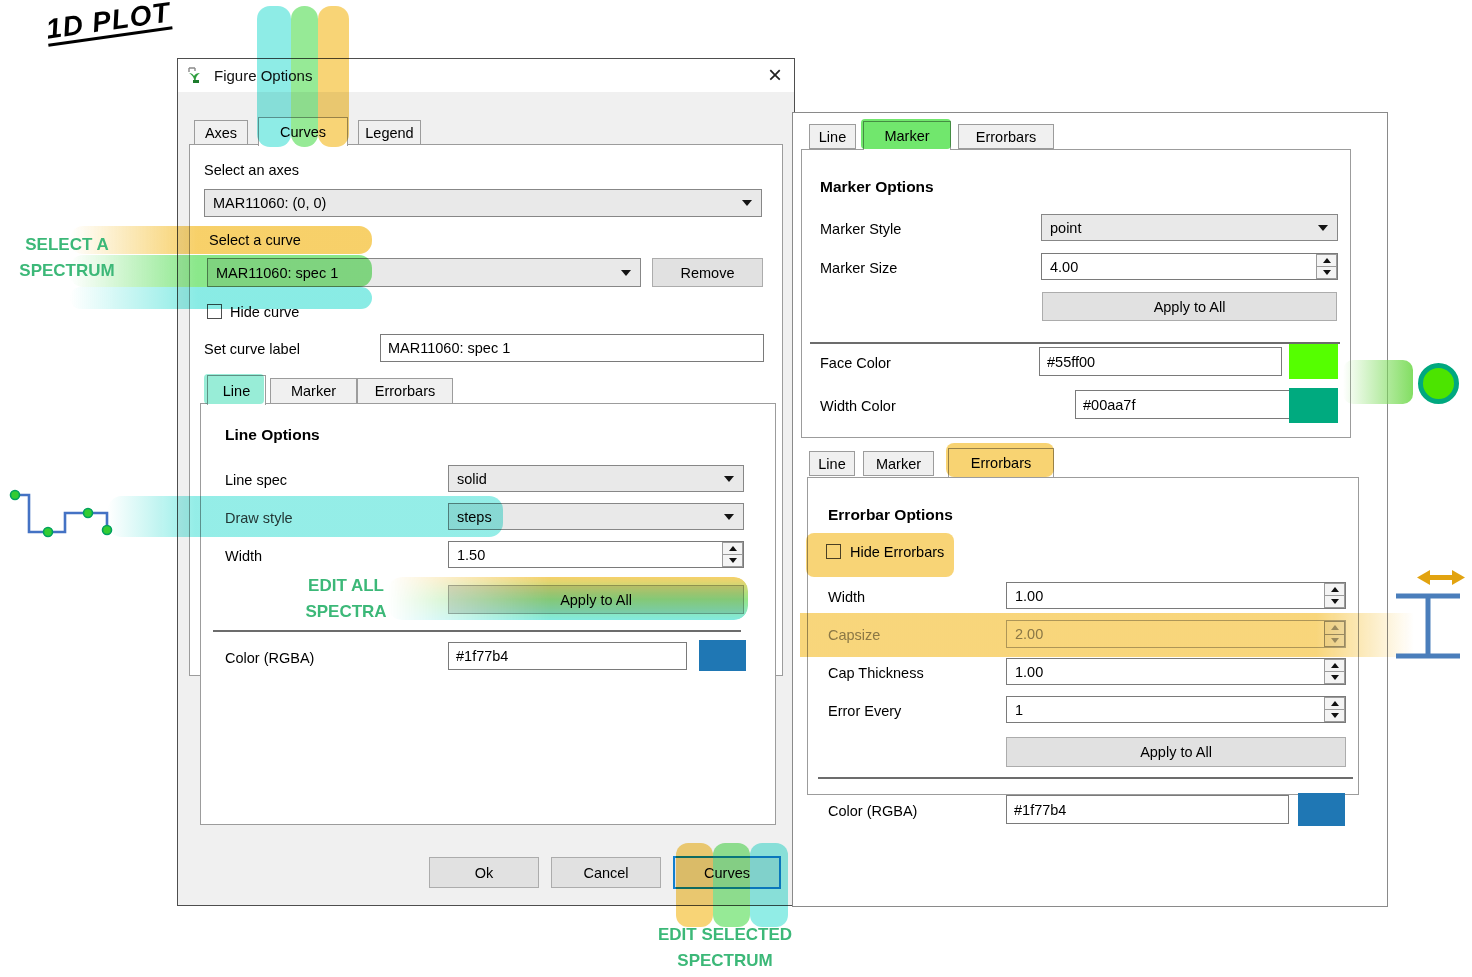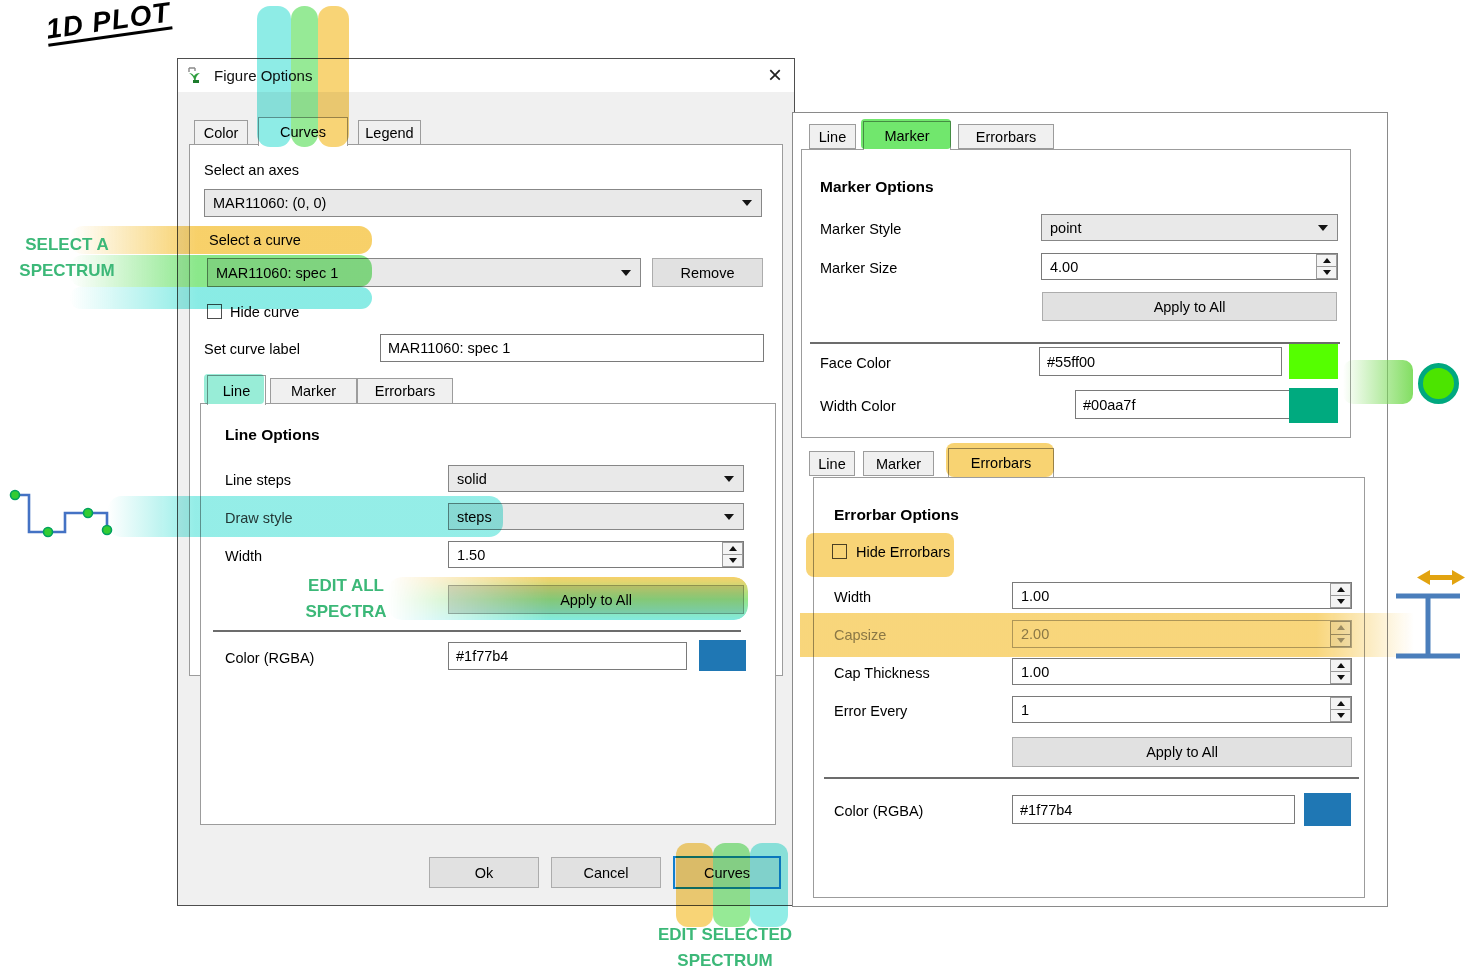--- a/index.html
+++ b/index.html
@@ -58,21 +58,21 @@
           <path d="M3 3 h6 M3 3 v4 M9 3 v3" stroke="#8a8a8a" stroke-width="1.4" fill="none"></path>
           <path d="M10 17 c-1-4 1-7 4-9 c-3 0-5 1-6 3 c-1-2-3-3-5-3 c3 2 6 5 5 9 z" fill="#2e9e3e"></path>
           <rect x="7" y="15" width="6" height="3" fill="#1d7c2d"></rect>
         </svg>
       </span>
       <span class="title">Figure Options</span>
       <span class="close">×</span>
     </div>
 
     <div class="tab" style="left:16px;top:61px;width:54px;height:25px;">
-        <span>Color</span>
+        <span>Axes</span>
       </div>
     <div class="tab active" style="left:80px;top:58px;width:90px;height:29px;">
         <span>Curves</span>
       </div>
     <div class="tab" style="left:180px;top:61px;width:63px;height:25px;">
         <span>Legend</span>
       </div>
 
     <div class="frame" style="left:11px;top:85px;width:594px;height:532px;">
       <span class="lbl" style="left:14px;top:17px;">Select an axes</span>
@@ -102,21 +102,21 @@
       <div class="tab" style="left:80px;top:233px;width:87px;height:26px;">
           <span>Marker</span>
         </div>
       <div class="tab" style="left:167px;top:233px;width:96px;height:26px;">
           <span>Errorbars</span>
         </div>
 
       <div class="frame" style="left:10px;top:258px;width:576px;height:422px;">
         <span class="hd" style="left:24px;top:22px;">Line Options</span>
 
-        <span class="lbl" style="left:24px;top:68px;">Line steps</span>
+        <span class="lbl" style="left:24px;top:68px;">Line spec</span>
         <div class="combo" style="left:247px;top:61px;width:296px;height:27px;">
           <span class="cval">solid</span>
           <i class="tri-dn"></i>
         </div>
 
         <span class="lbl" style="left:24px;top:106px;color:#3a3a3a;">Draw style</span>
         <div class="combo" style="left:247px;top:99px;width:296px;height:27px;">
           <span class="cval">steps</span>
           <i class="tri-dn"></i>
         </div>
@@ -209,21 +209,21 @@
     <div class="tab" style="left:16px;top:338px;width:46px;height:25px;">
         <span>Line</span>
       </div>
     <div class="tab" style="left:70px;top:338px;width:71px;height:25px;">
         <span>Marker</span>
       </div>
     <div class="tab active" style="left:155px;top:335px;width:106px;height:29px;">
         <span>Errorbars</span>
       </div>
 
-    <div class="frame" style="left:20px;top:364px;width:552px;height:421px;">
+    <div class="frame" style="left:14px;top:364px;width:552px;height:318px;">
       <span class="hd" style="left:20px;top:28px;">Errorbar Options</span>
 
       <div class="cb" style="left:18px;top:66px;"></div>
       <span class="lbl" style="left:42px;top:66px;">Hide Errorbars</span>
 
       <span class="lbl" style="left:20px;top:111px;">Width</span>
       <div class="spin" style="left:198px;top:104px;width:340px;height:27px;">
         <span class="val">1.00</span>
         <span class="spinbtns">
           <span class="sb up">

